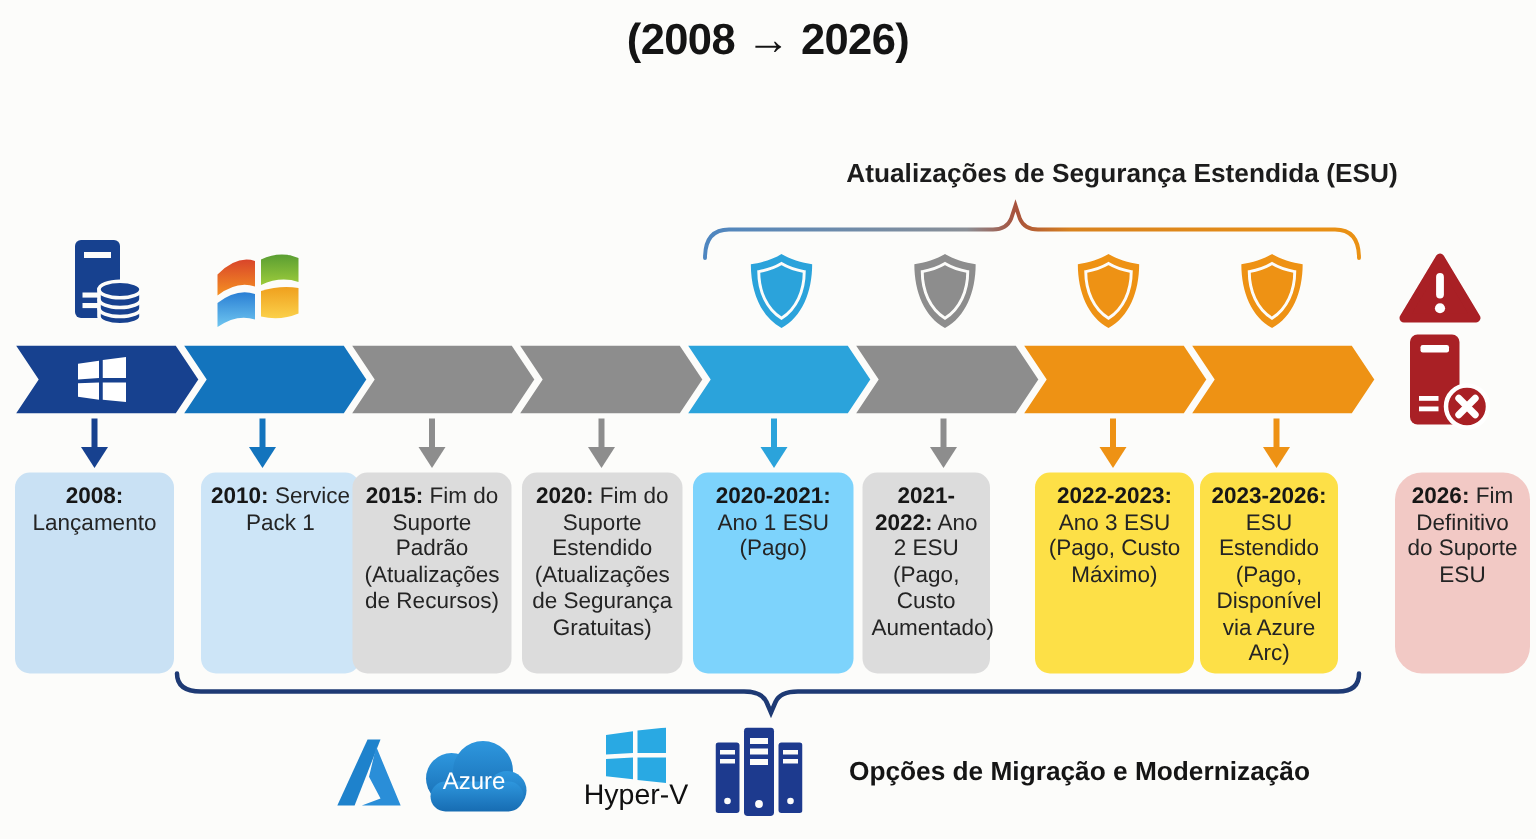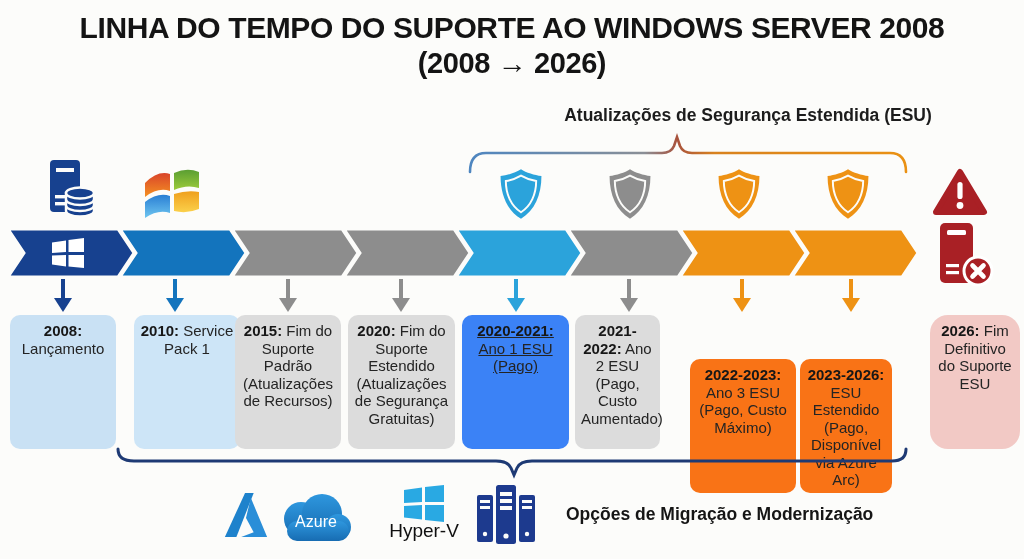--- a/index.html
+++ b/index.html
@@ -21,23 +21,23 @@
              white-space:nowrap;font-size:17.5px;font-weight:bold;color:#1c1c1c;margin-left:48px;}
   
   .abs{position:absolute;}
   
   .pbox{position:absolute;top:315px;height:134px;border-radius:10px;
         box-sizing:border-box;padding:7px 6px 4px 6px;text-align:center;
         font-size:15px;line-height:1.17;color:#242424;}
   .pbox b{font-weight:bold;color:#171717;}
   .bg-lb1{background:#c9e1f4;}
   .bg-lb2{background:#cde5f7;margin-left:12px;}
-  .bg-lb3{background:#3b82f6;text-decoration:underline;}
+  .bg-lb3{background:#7dd3fc;}
   .bg-gray{background:#dcdcdc;}
-  .bg-peach{background:#f97316;margin-top:44px;}
+  .bg-peach{background:#fde047;}
   .bg-pink{background:#f2c9c5;border-radius:18px;}
   
   .darrow{position:absolute;top:279px;width:18px;height:33px;margin-left:-9px;}
   .darrow .shaft{position:absolute;left:7px;top:0;width:4px;height:21px;background:currentColor;}
   .darrow .head{position:absolute;left:0;top:19px;width:0;height:0;
                 border-left:9px solid transparent;border-right:9px solid transparent;
                 border-top:14px solid currentColor;}
   .tone-navy{color:#17418f;}
   .tone-blue{color:#1374bd;}
   .tone-gray{color:#8d8d8d;}
@@ -50,21 +50,20 @@
                color:#101010;font-size:19px;}
   .options-text{position:absolute;left:566px;top:504px;font-size:17.5px;
                 font-weight:bold;color:#151515;}
 </style>
 </head>
 <body>
 
 <div class="canvas">
 
   <div class="title">
-    <div class="l1">LINHA DO TEMPO DO SUPORTE AO WINDOWS SERVER 2008</div>
     <div class="l2">(2008 → 2026)</div>
   </div>
 
   <div class="esu-label">Atualizações de Segurança Estendida (ESU)</div>
   <svg class="abs" style="left:460px;top:130px" width="456" height="48" viewBox="0 0 456 48">
     <defs>
       <linearGradient id="esugr" x1="0" y1="0" x2="1" y2="0">
         <stop offset="0" stop-color="#4e86c0"></stop>
         <stop offset="0.40" stop-color="#8a8f96"></stop>
         <stop offset="0.475" stop-color="#a8523c"></stop>

